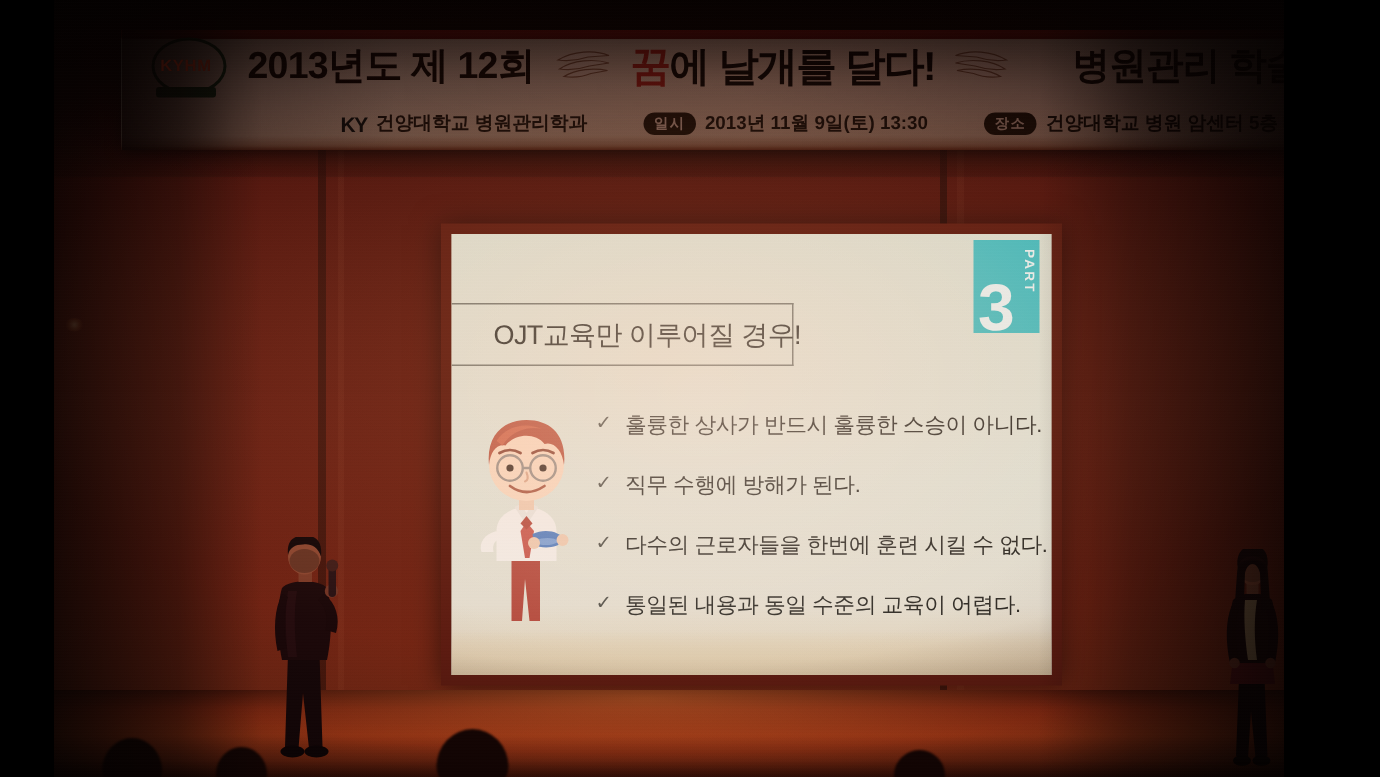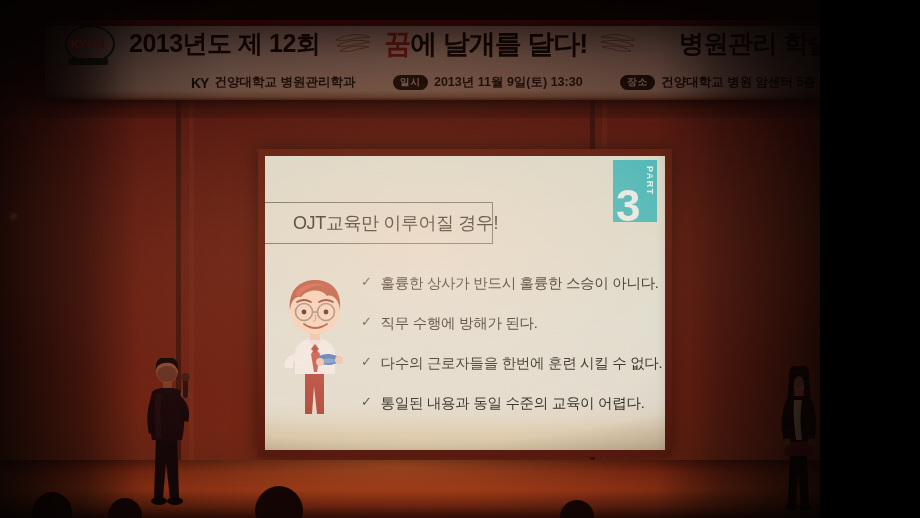--- a/index.html
+++ b/index.html
@@ -12,20 +12,21 @@
     font-family: "Liberation Sans", "DejaVu Sans", sans-serif;
   }
 
   
   #scene {
     position: relative;
     width: 820px;
     height: 518px;
     overflow: hidden;
     background: #0f172a;
+    margin-left: 36px;
   }
 
   
   .wall {
     position: absolute;
     inset: 0;
     background:
       linear-gradient(180deg, #2a0a08 0%, #4a120c 18%, #5e1a10 48%, #6b2012 72%, #7a2a15 92%, #5d1d10 100%);
   }
   .wall-vignette {

